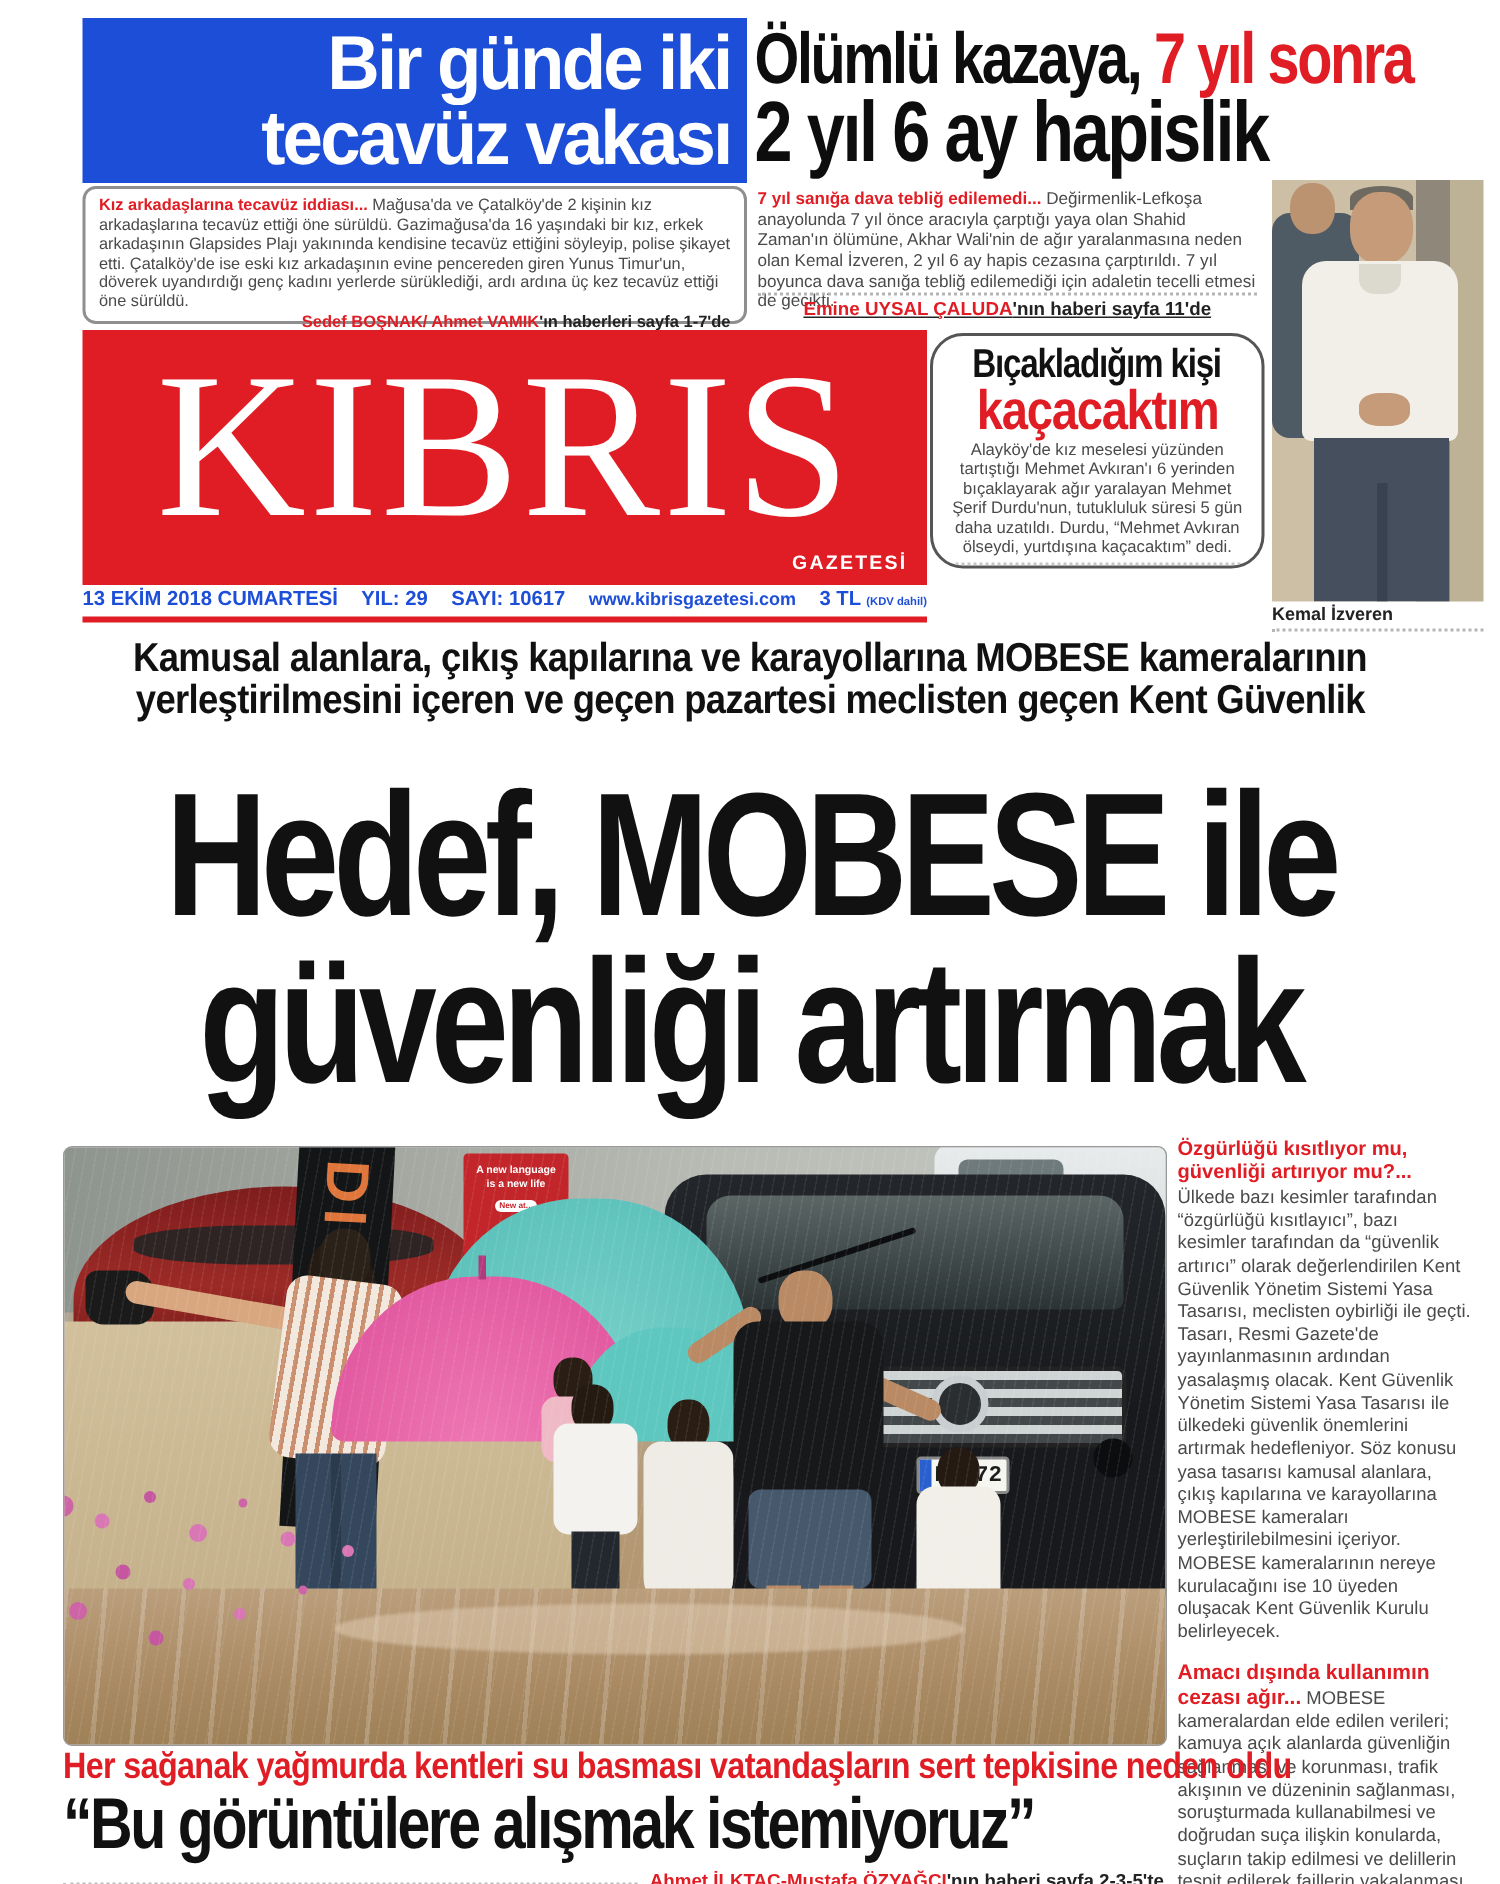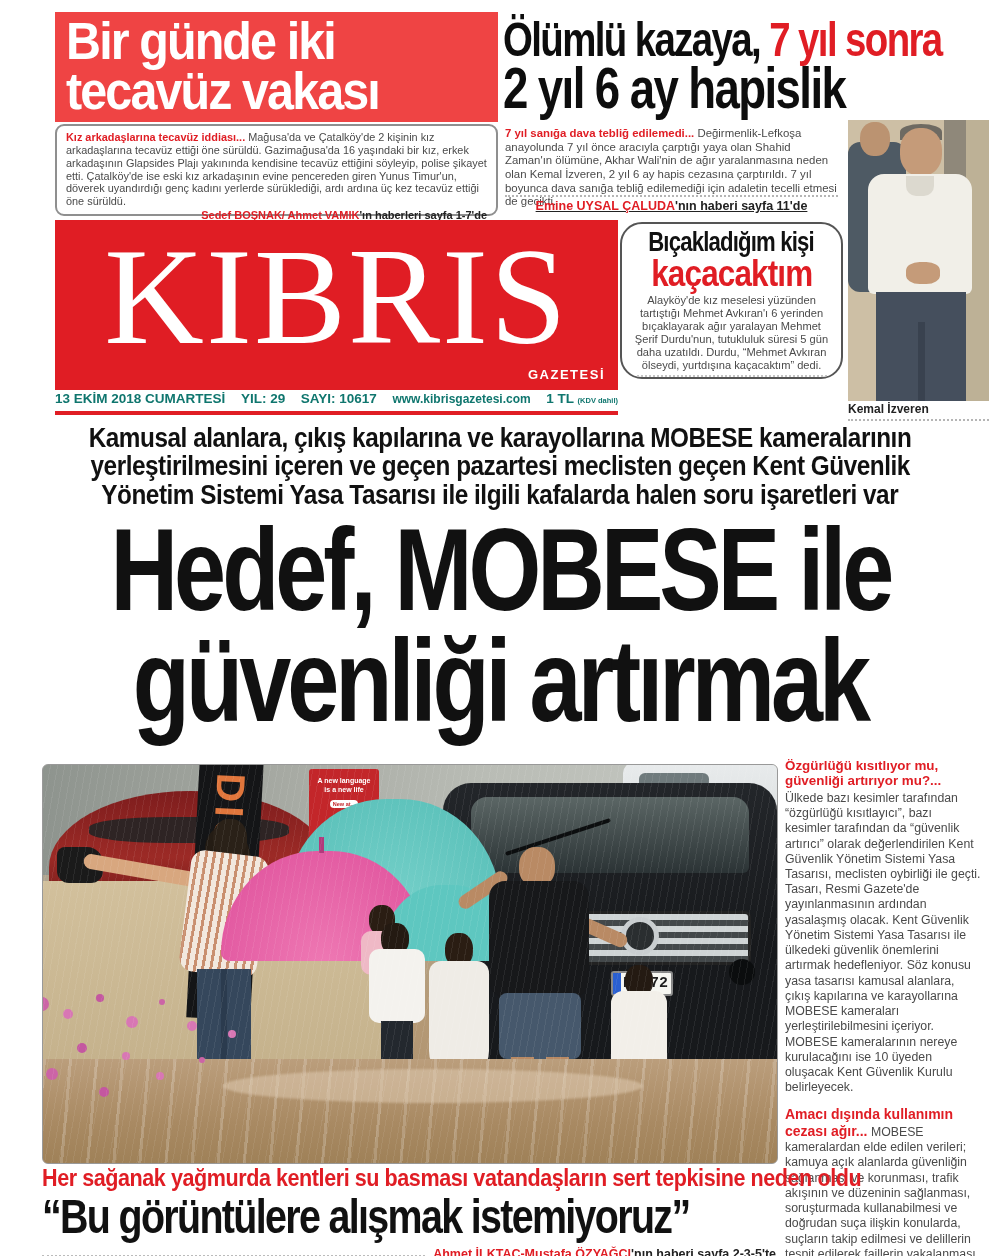--- a/index.html
+++ b/index.html
@@ -2,22 +2,22 @@
 <html><head>
 <meta charset="utf-8">
 <style>
   html,body{margin:0;padding:0;background:#e8e8e8;}
   .page{position:relative;width:1000px;height:1256px;background:#fff;overflow:hidden;
         font-family:"Liberation Sans",sans-serif;margin:0 auto;}
   .cond{display:inline-block;white-space:nowrap;transform-origin:center;}
   .condL{display:inline-block;white-space:nowrap;transform-origin:left center;}
 
   
-  .tl-black{position:absolute;left:55px;top:12px;width:443px;height:110px;background:#ef4444;
-            color:#fff;text-align:left;display:flex;flex-direction:column;justify-content:center;}
+  .tl-black{position:absolute;left:55px;top:12px;width:443px;height:110px;background:#1d4ed8;
+            color:#fff;text-align:right;display:flex;flex-direction:column;justify-content:center;}
   .tl-black .ln{font-weight:bold;font-size:51px;line-height:.99;letter-spacing:-2px;transform:scaleX(.95);}
   .tl-box{position:absolute;left:55px;top:124px;width:443px;height:92px;border:2px solid #8f8f8f;
           border-radius:9px;box-sizing:border-box;padding:5px 9px;font-size:10.9px;line-height:1.18;color:#4a4a4a;}
   .lead{color:#e01d24;font-weight:bold;}
   .byl{font-weight:bold;color:#222;}
   .byl .nm{color:#e01d24;}
   .tl-byline{text-align:right;font-size:11px;margin-top:1px;}
 
   
   .tr-h1{position:absolute;left:503px;top:16px;color:#0d0d0d;font-weight:bold;}
@@ -43,21 +43,21 @@
   .k1jeans:after{content:"";position:absolute;left:42px;top:30px;width:7px;height:79px;background:#39424f;}
   .kemal-cap{position:absolute;left:848px;top:402px;width:141px;font-weight:bold;font-size:12px;color:#222;
              padding-bottom:3px;border-bottom:2px dotted #b5b5b5;}
 
   
   .masthead{position:absolute;left:55px;top:220px;width:563px;height:170px;background:#e01d24;}
   .mast-title{position:absolute;left:0;top:8px;width:100%;text-align:center;color:#fff;
               font-family:"Liberation Serif",serif;font-size:138px;line-height:1;letter-spacing:2px;}
   .mast-sub{position:absolute;right:13px;bottom:8px;color:#fff;font-weight:bold;font-size:13px;letter-spacing:1.5px;}
   .dateline{position:absolute;left:55px;top:391px;width:563px;display:flex;justify-content:space-between;
-            align-items:baseline;font-weight:bold;font-size:13.5px;color:#0f766e;}
+            align-items:baseline;font-weight:bold;font-size:13.5px;color:#1d4ed8;}
   .dateline .site{font-size:12px;}
   .dateline .note{font-size:7.5px;font-weight:bold;}
   .red-rule{position:absolute;left:55px;top:411px;width:563px;height:4px;background:#e01d24;}
 
   
   .knife{position:absolute;left:620px;top:222px;width:223px;height:157px;border:2px solid #555;
          border-radius:22px;box-sizing:border-box;text-align:center;padding-top:5px;overflow:hidden;}
   .knife .hl{font-weight:bold;color:#111;line-height:.98;}
   .knife .hl .cond{font-size:27px;letter-spacing:-1px;transform:scaleX(.82);}
   .knife .hlred{font-weight:bold;color:#e01d24;line-height:1;}
@@ -232,37 +232,36 @@
 
   <div class="masthead">
     <div class="mast-title">KIBRIS</div>
     <div class="mast-sub">GAZETESİ</div>
   </div>
   <div class="dateline">
     <span>13 EKİM 2018 CUMARTESİ</span>
     <span>YIL: 29</span>
     <span>SAYI: 10617</span>
     <span class="site">www.kibrisgazetesi.com</span>
-    <span><span>1 TL</span> <span class="note">(KDV dahil)</span></span>
+    <span><span>3 TL</span> <span class="note">(KDV dahil)</span></span>
   </div>
   <div class="red-rule"></div>
 
   <div class="knife">
     <div class="hl"><span class="cond">Bıçakladığım kişi</span></div>
     <div class="hlred"><span class="cond">kaçacaktım</span></div>
     <div class="knife-body">Alayköy'de kız meselesi yüzünden tartıştığı Mehmet Avkıran'ı 6 yerinden bıçaklayarak ağır yaralayan Mehmet Şerif Durdu'nun, tutukluluk süresi 5 gün daha uzatıldı. Durdu, “Mehmet Avkıran ölseydi, yurtdışına kaçacaktım” dedi.</div>
     <div class="knife-byline byl">
       <span class="nm">Emine UYSAL ÇALUDA</span><span>'nın haberi sayfa 8'de</span>
     </div>
   </div>
 
   <div class="kicker">
     <span class="ln"><span class="cond">Kamusal alanlara, çıkış kapılarına ve karayollarına MOBESE kameralarının</span></span>
     <span class="ln"><span class="cond">yerleştirilmesini içeren ve geçen pazartesi meclisten geçen Kent Güvenlik</span></span>
-    <span class="ln"><span class="cond">Yönetim Sistemi Yasa Tasarısı ile ilgili kafalarda halen soru işaretleri var</span></span>
   </div>
   <div class="mainhead">
     <span class="ln"><span class="cond">Hedef, MOBESE ile</span></span>
     <span class="ln"><span class="cond">güvenliği artırmak</span></span>
   </div>
 
   <div class="photo">
     <div class="ph-bg"></div>
     <div class="ph-redcar"></div>
     <div class="ph-truck"></div>

